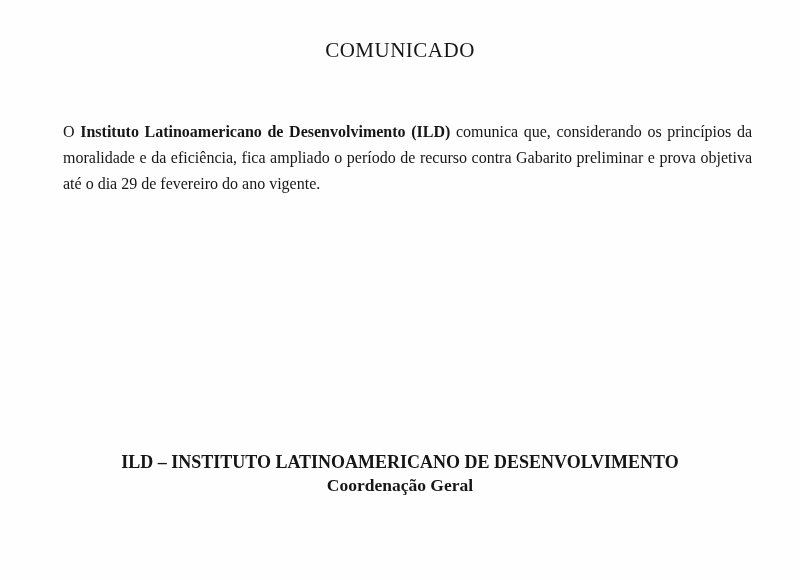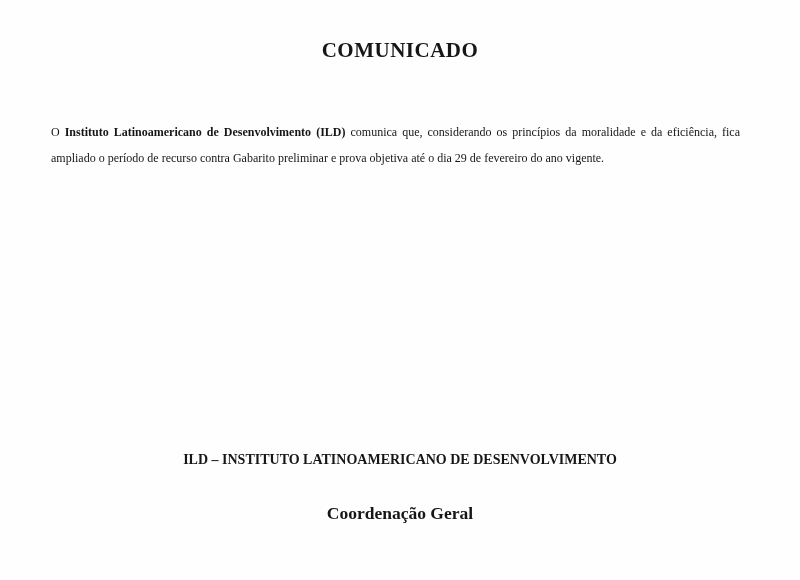--- a/index.html
+++ b/index.html
@@ -17,54 +17,54 @@
     height: 580px;
     background: #fefefe;
   }
   .doc-title {
     position: absolute;
     top: 38px;
     left: 0;
     width: 100%;
     text-align: center;
     font-size: 21px;
-    font-weight: bold;
+    font-weight: normal;
     letter-spacing: 0.5px;
   }
   .para {
     position: absolute;
-    left: 51px;
+    left: 63px;
     width: 689px;
-    font-size: 12px;
+    font-size: 16px;
     line-height: 26px;
     text-align: justify;
   }
   .para-1 { top: 119px; }
   .para-2 { top: 230px; font-weight: bold; }
   .bold-inline { font-weight: bold; }
   .date-line {
     position: absolute;
     top: 392px;
     left: 0;
     width: 100%;
     text-align: center;
     font-size: 17.5px;
   }
   .sig-line-1 {
     position: absolute;
     top: 452px;
     left: 0;
     width: 100%;
     text-align: center;
-    font-size: 14px;
+    font-size: 18px;
     font-weight: bold;
   }
   .sig-line-2 {
     position: absolute;
-    top: 503px;
+    top: 475px;
     left: 0;
     width: 100%;
     text-align: center;
     font-size: 17.5px;
     font-weight: bold;
   }
 </style>
 </head>
 <body>
 

